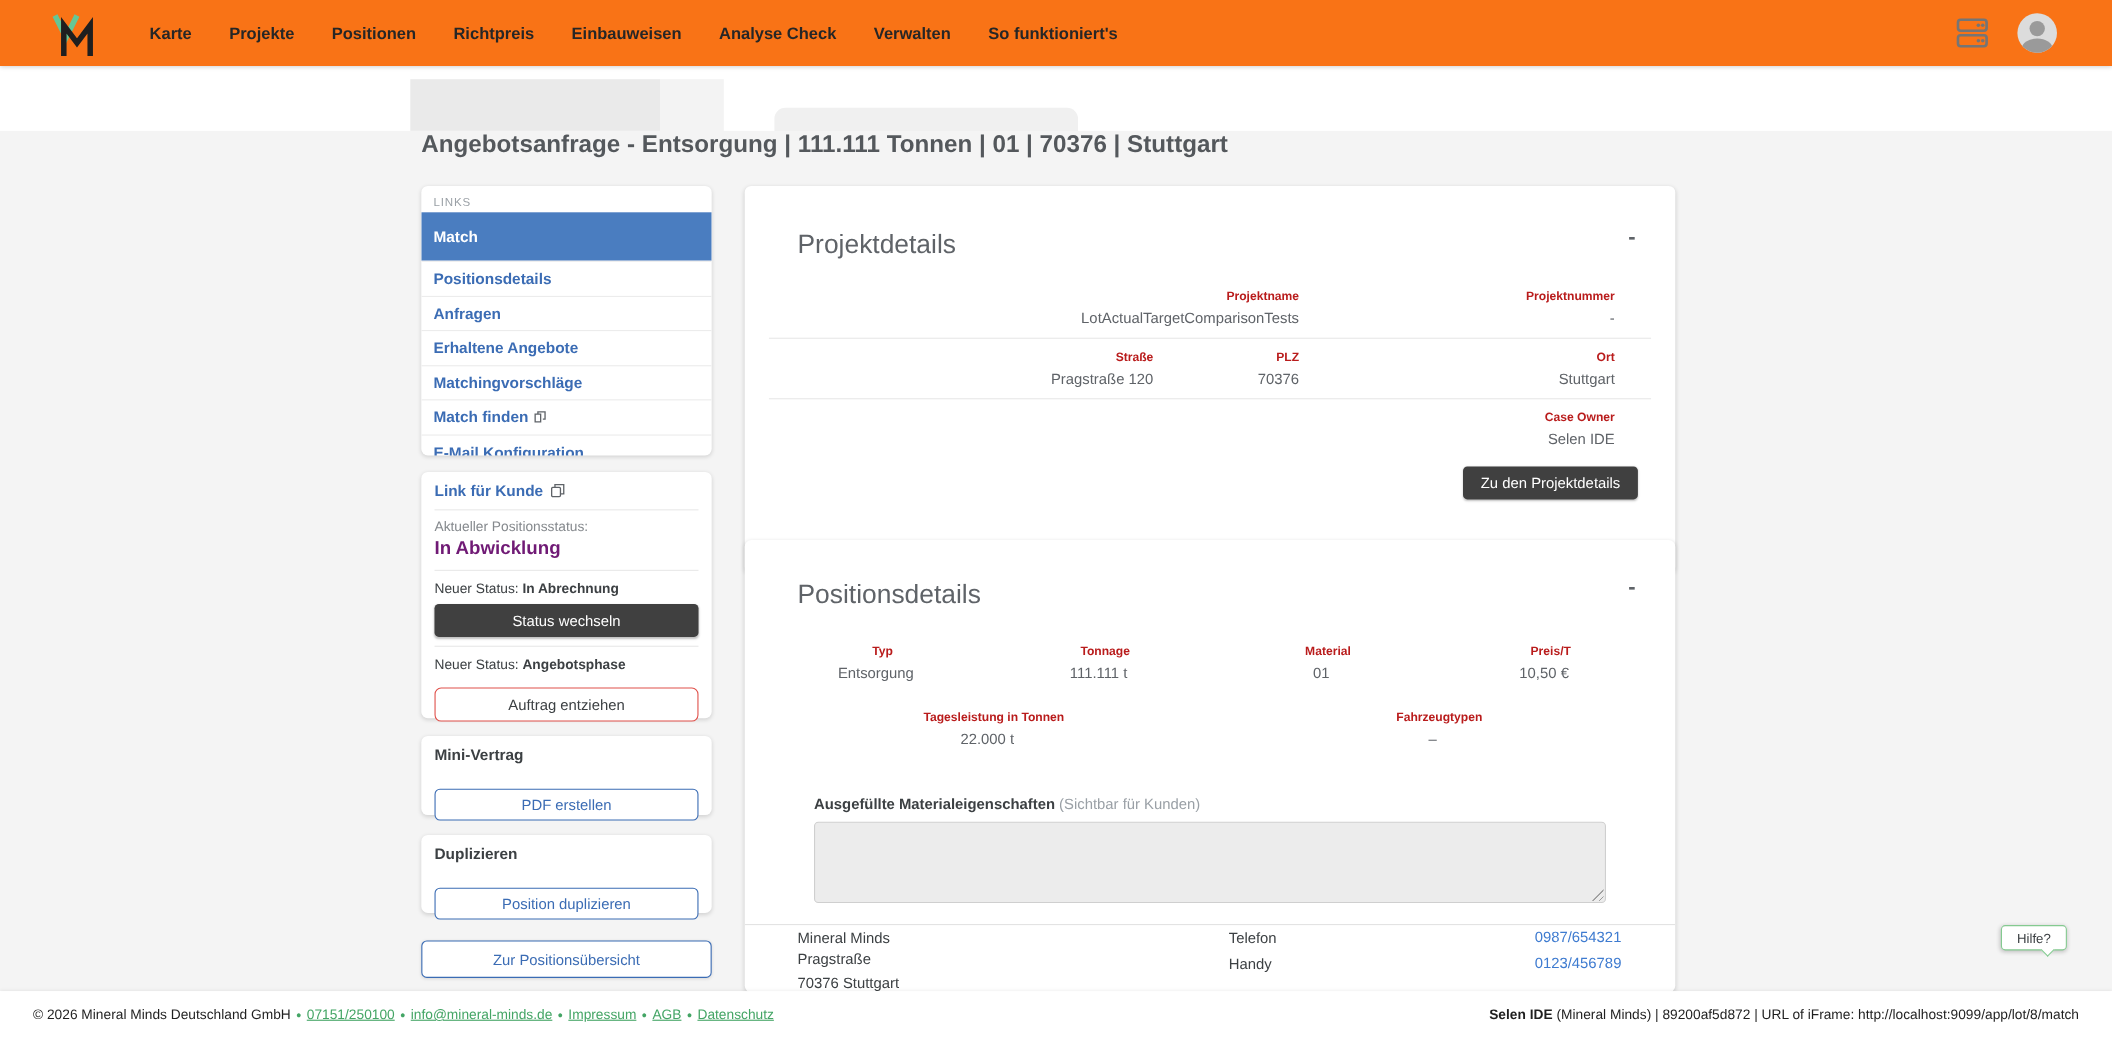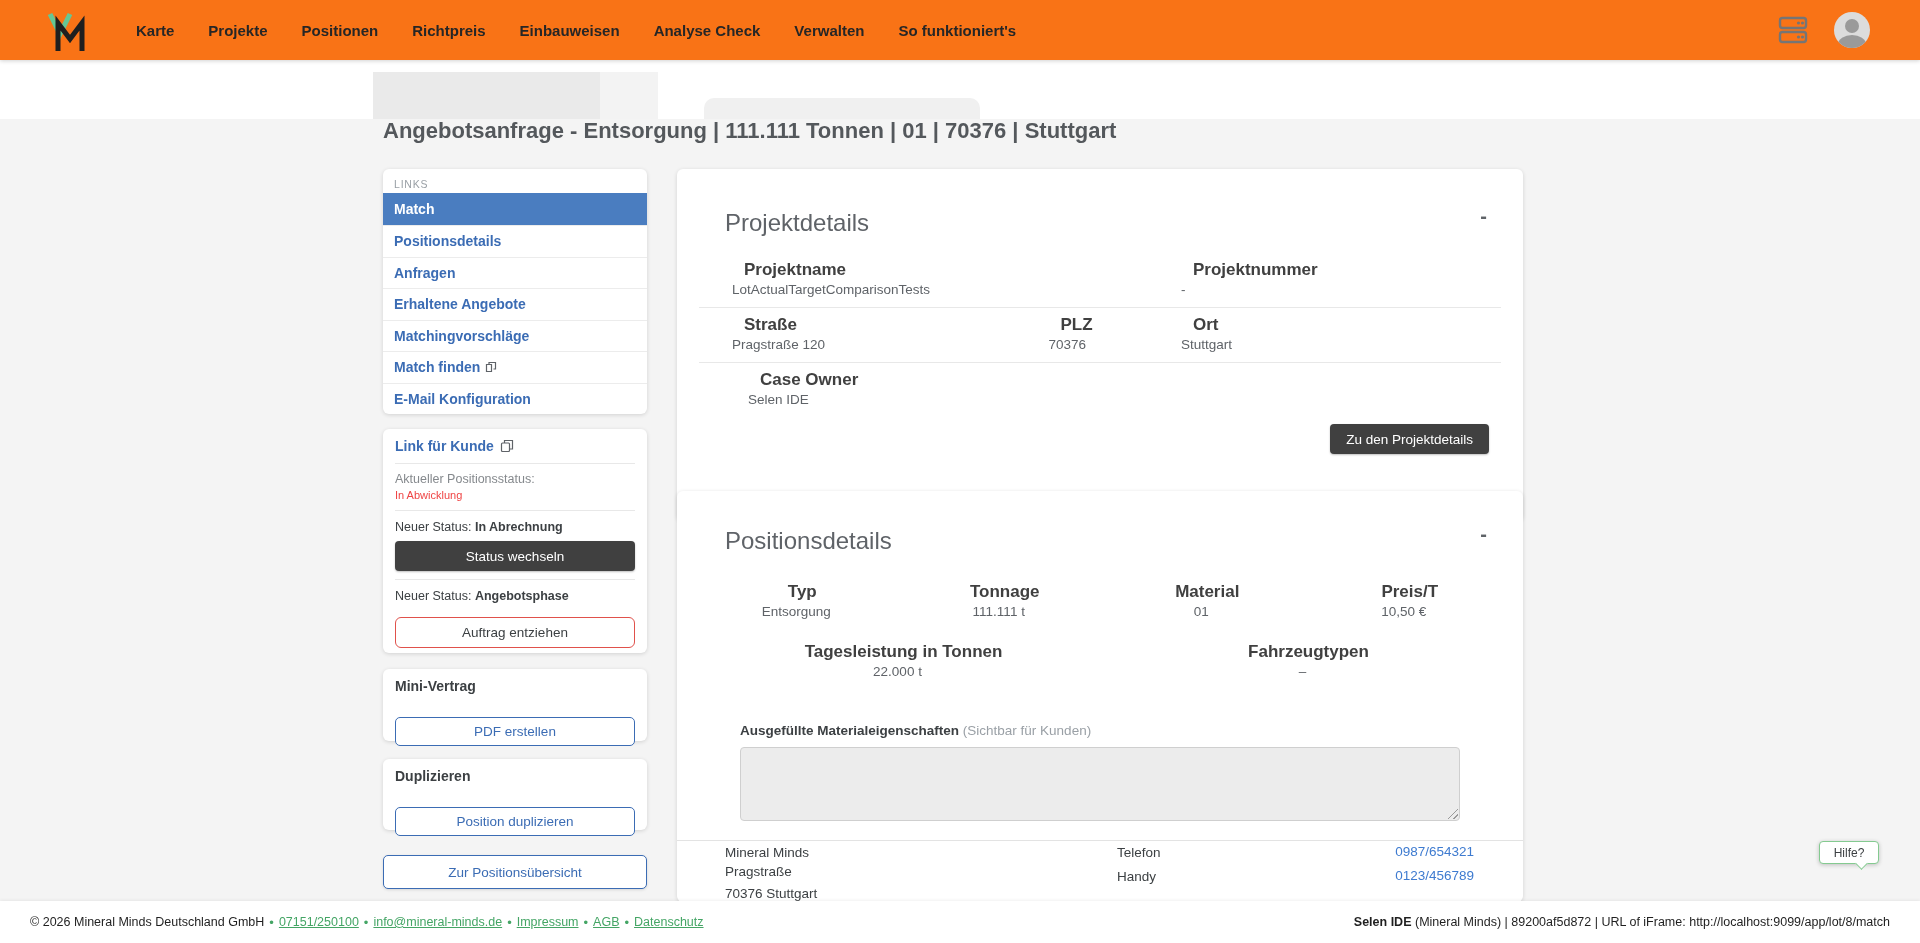--- a/index.html
+++ b/index.html
@@ -30,60 +30,60 @@
                 font-weight:700; color:#54585c; }
 
   
   .card { position:absolute; background:#fff; border-radius:6px; box-shadow:0 1px 4px rgba(0,0,0,.14); z-index:5; }
 
   
   .links-card { left:383px; top:169px; width:264px; height:245px; overflow:hidden; }
   .links-header { padding:9px 11px 3px 11px; font-size:10.5px; letter-spacing:.8px; color:#9aa0a6; font-weight:400; }
   .side-row { height:31.5px; display:flex; align-items:center; padding:0 11px; font-size:14px; font-weight:600;
               color:#3b6cb4; border-top:1px solid #ececec; cursor:pointer; }
-  .side-row.first { border-top:none; height:32px; }
+  .side-row.first { border-top:none; height:44px; }
   .side-row.active { background:#4a7dc0; color:#ffffff; }
   .ext-icon { margin-left:5px; display:inline-flex; }
 
   .status-card { left:383px; top:429px; width:264px; height:224px; padding:0 12px; }
   .cust-link { height:35px; display:flex; align-items:center; font-size:14px; font-weight:600; color:#3b6cb4;
                border-bottom:1px solid #e8e8e8; cursor:pointer; }
   .copy-icon { margin-left:6px; display:inline-flex; }
   .status-block1 { padding:8px 0 9px 0; border-bottom:1px solid #e8e8e8; }
   .status-label { font-size:12.5px; color:#85898d; }
-  .status-value { font-size:11px; font-weight:400; color:#ef4444; margin-top:3px; }
+  .status-value { font-size:17px; font-weight:700; color:#701a75; margin-top:3px; }
   .ns-line { padding:9px 0 7px 0; font-size:12.5px; color:#3c4043; }
   .ns-line b { font-weight:700; }
   .btn { display:flex; align-items:center; justify-content:center; border-radius:4px; cursor:pointer;
          font-size:13.5px; font-weight:500; }
   .btn-filled { background:#404040; color:#fff; height:30px; box-shadow:0 1px 2px rgba(0,0,0,.25); }
   .status-div2 { border-bottom:1px solid #e8e8e8; margin-top:8px; }
   .btn-outline-red { margin-top:7px; height:31px; border:1.5px solid #e0514b; border-radius:6px; background:#fff; color:#3c4043; }
   .btn-outline-blue { border:1.5px solid #3b6cb4; border-radius:5px; background:#fff; color:#3b6cb4; height:29px; }
 
   .mini-card { left:383px; top:669px; width:264px; height:72px; padding:9px 12px; }
   .dup-card  { left:383px; top:759px; width:264px; height:71px; padding:9px 12px; }
   .small-card-title { font-size:14px; font-weight:700; color:#3c4043; }
   .mini-card .btn-outline-blue, .dup-card .btn-outline-blue { margin-top:23px; }
 
   .overview-btn { position:absolute; left:383px; top:855px; width:264px; height:34px; z-index:5;
                   background:#fff; border:1.5px solid #3b6cb4; border-radius:5px; color:#3b6cb4;
                   box-shadow:0 1px 3px rgba(0,0,0,.12); }
 
   
-  .proj-card { left:677px; top:169px; width:846px; height:352px; }
+  .proj-card { left:677px; top:169px; width:846px; height:352px;text-align:right; }
   .card-title { position:absolute; left:48px; font-size:24px; line-height:30px; font-weight:400; color:#5f6368; }
   .proj-card .card-title { top:39px; }
   .collapse-btn { position:absolute; right:36px; font-size:20px; font-weight:700; color:#5f6368; cursor:pointer; line-height:20px; }
   .proj-card .collapse-btn { top:37px; }
 
   .detail-table { position:absolute; left:22px; right:22px; top:84px; }
   .detail-row { display:grid; grid-template-columns:43% 18% 39%; padding:8px 33px; border-bottom:1px solid #e8e8e8; }
   .detail-row:last-child { border-bottom:none; }
-  .f-label { font-size:17px; font-weight:700; color:#404040; line-height:18px;padding-left:12px; }
+  .f-label { font-size:11px; font-weight:700; color:#b91c1c; line-height:18px;padding-left:12px; }
   .f-value { font-size:13.5px; color:#5f6368; line-height:18px; margin-top:2px; }
   .proj-btn { position:absolute; right:34px; top:255px; height:30px; padding:0 16px; }
 
   .pos-card { left:677px; top:491px; width:846px; height:411px; overflow:hidden; }
   .pos-card .card-title { top:35px; }
   .pos-card .collapse-btn { top:33px; }
   .pos-grid4 { position:absolute; left:18px; width:810px; top:92px; display:grid; grid-template-columns:repeat(4,1fr); text-align:center; }
   .pos-grid2 { position:absolute; left:18px; width:810px; top:152px; display:grid; grid-template-columns:repeat(2,1fr); text-align:center; }
   .pos-cell .f-value { margin-top:2px; }
   .mat-label { position:absolute; left:63px; top:232px; font-size:13.5px; font-weight:700; color:#3c4043; }

